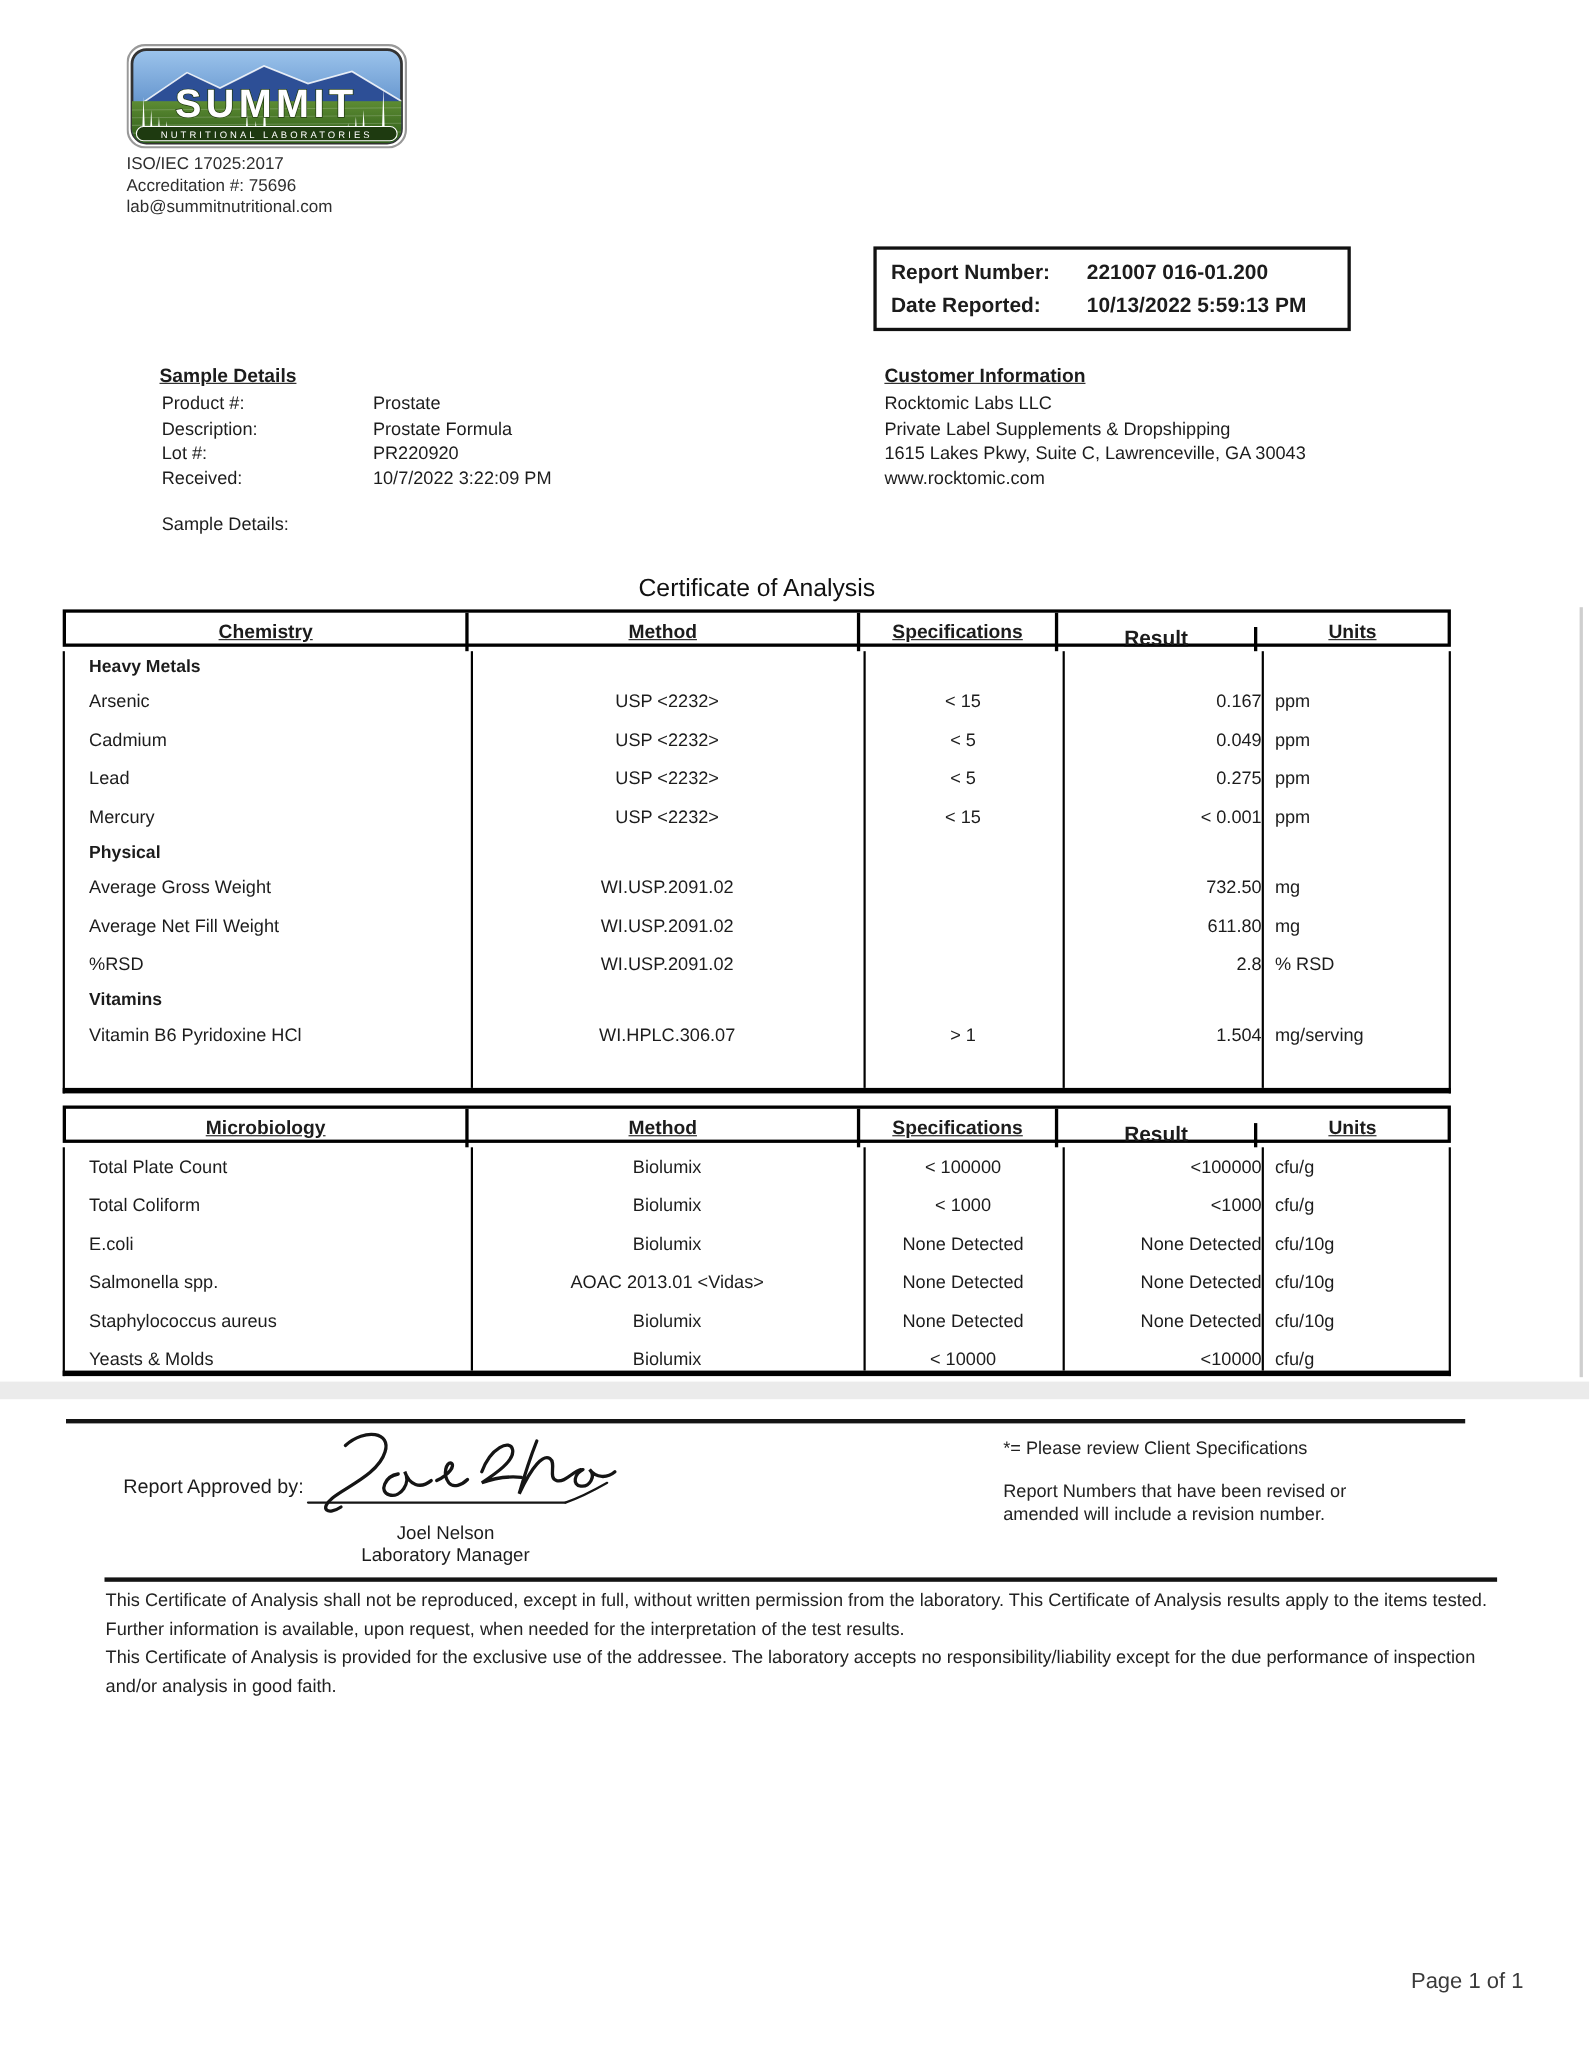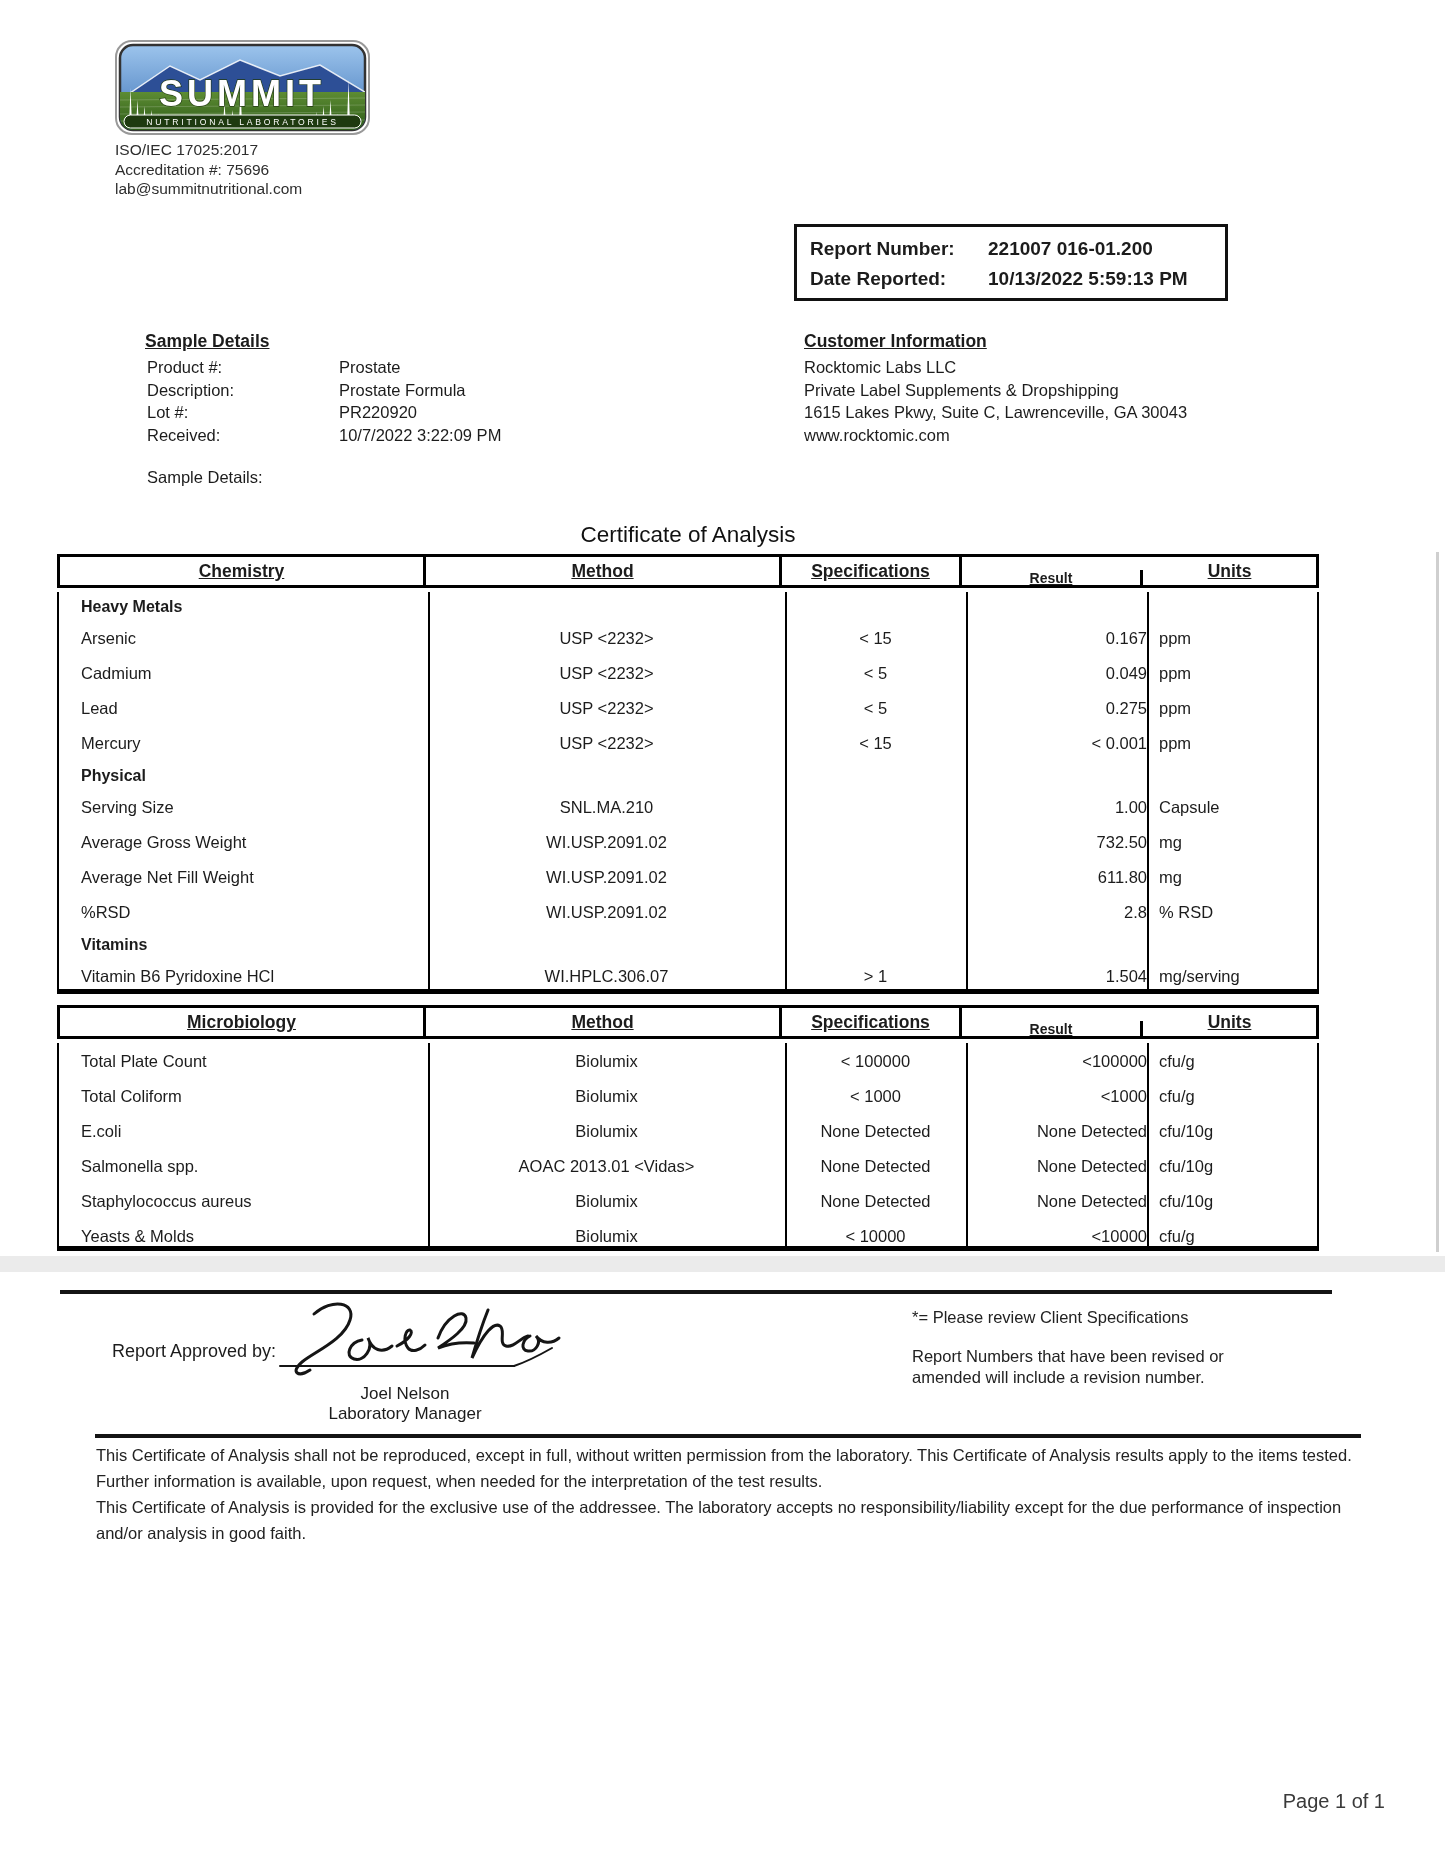--- a/index.html
+++ b/index.html
@@ -21,21 +21,21 @@
   .lines{font-size:16.5px;line-height:22.5px;}
 
   .doc-title{left:57px;top:522px;width:1262px;text-align:center;font-size:22.5px;color:#111;}
 
   
   .t-head{width:1262px;height:34px;border:3px solid #000;box-sizing:border-box;
           display:grid;grid-template-columns:366px 356px 180px 181px 173px;text-decoration:underline;}
   .t-head .h-cell{border-right:3px solid #000;box-sizing:border-box;display:flex;
           align-items:center;justify-content:center;font-weight:bold;font-size:17.5px;}
   .t-head .h-cell:last-child{border-right:none;border-radius:13px;}
-  .t-head .h-result{font-size:14px;margin-top:13px;}
+  .t-head .h-result{font-size:19px;margin-top:13px;}
   .t-body{width:1262px;border-left:2px solid #000;border-right:2px solid #000;
           border-bottom:5px solid #000;box-sizing:border-box;}
   .vline{position:absolute;top:0;bottom:0;width:2px;background:#000;z-index:2;}
   .t-row{display:grid;grid-template-columns:369px 357px 181px 181px 170px;align-items:center;
          height:35px;font-size:16.5px;position:relative;z-index:1;}
   .t-section{height:29px;}
   .t-section .c-name{font-weight:bold;font-size:16px;}
   .t-cell{overflow:hidden;white-space:nowrap;}
   .c-name{padding-left:22px;}
   .c-method,.c-spec{text-align:center;}
@@ -201,27 +201,20 @@
         <div class="t-cell c-name">Mercury</div>
         <div class="t-cell c-method">USP &lt;2232&gt;</div>
         <div class="t-cell c-spec">&lt; 15</div>
         <div class="t-cell c-result">&lt; 0.001</div>
         <div class="t-cell c-units">ppm</div>
       </div>
       <div class="t-row t-section">
         <div class="t-cell c-name">Physical</div>
       </div>
       <div class="t-row">
-        <div class="t-cell c-name">Serving Size</div>
-        <div class="t-cell c-method">SNL.MA.210</div>
-        <div class="t-cell c-spec"></div>
-        <div class="t-cell c-result">1.00</div>
-        <div class="t-cell c-units">Capsule</div>
-      </div>
-      <div class="t-row">
         <div class="t-cell c-name">Average Gross Weight</div>
         <div class="t-cell c-method">WI.USP.2091.02</div>
         <div class="t-cell c-spec"></div>
         <div class="t-cell c-result">732.50</div>
         <div class="t-cell c-units">mg</div>
       </div>
       <div class="t-row">
         <div class="t-cell c-name">Average Net Fill Weight</div>
         <div class="t-cell c-method">WI.USP.2091.02</div>
         <div class="t-cell c-spec"></div>

